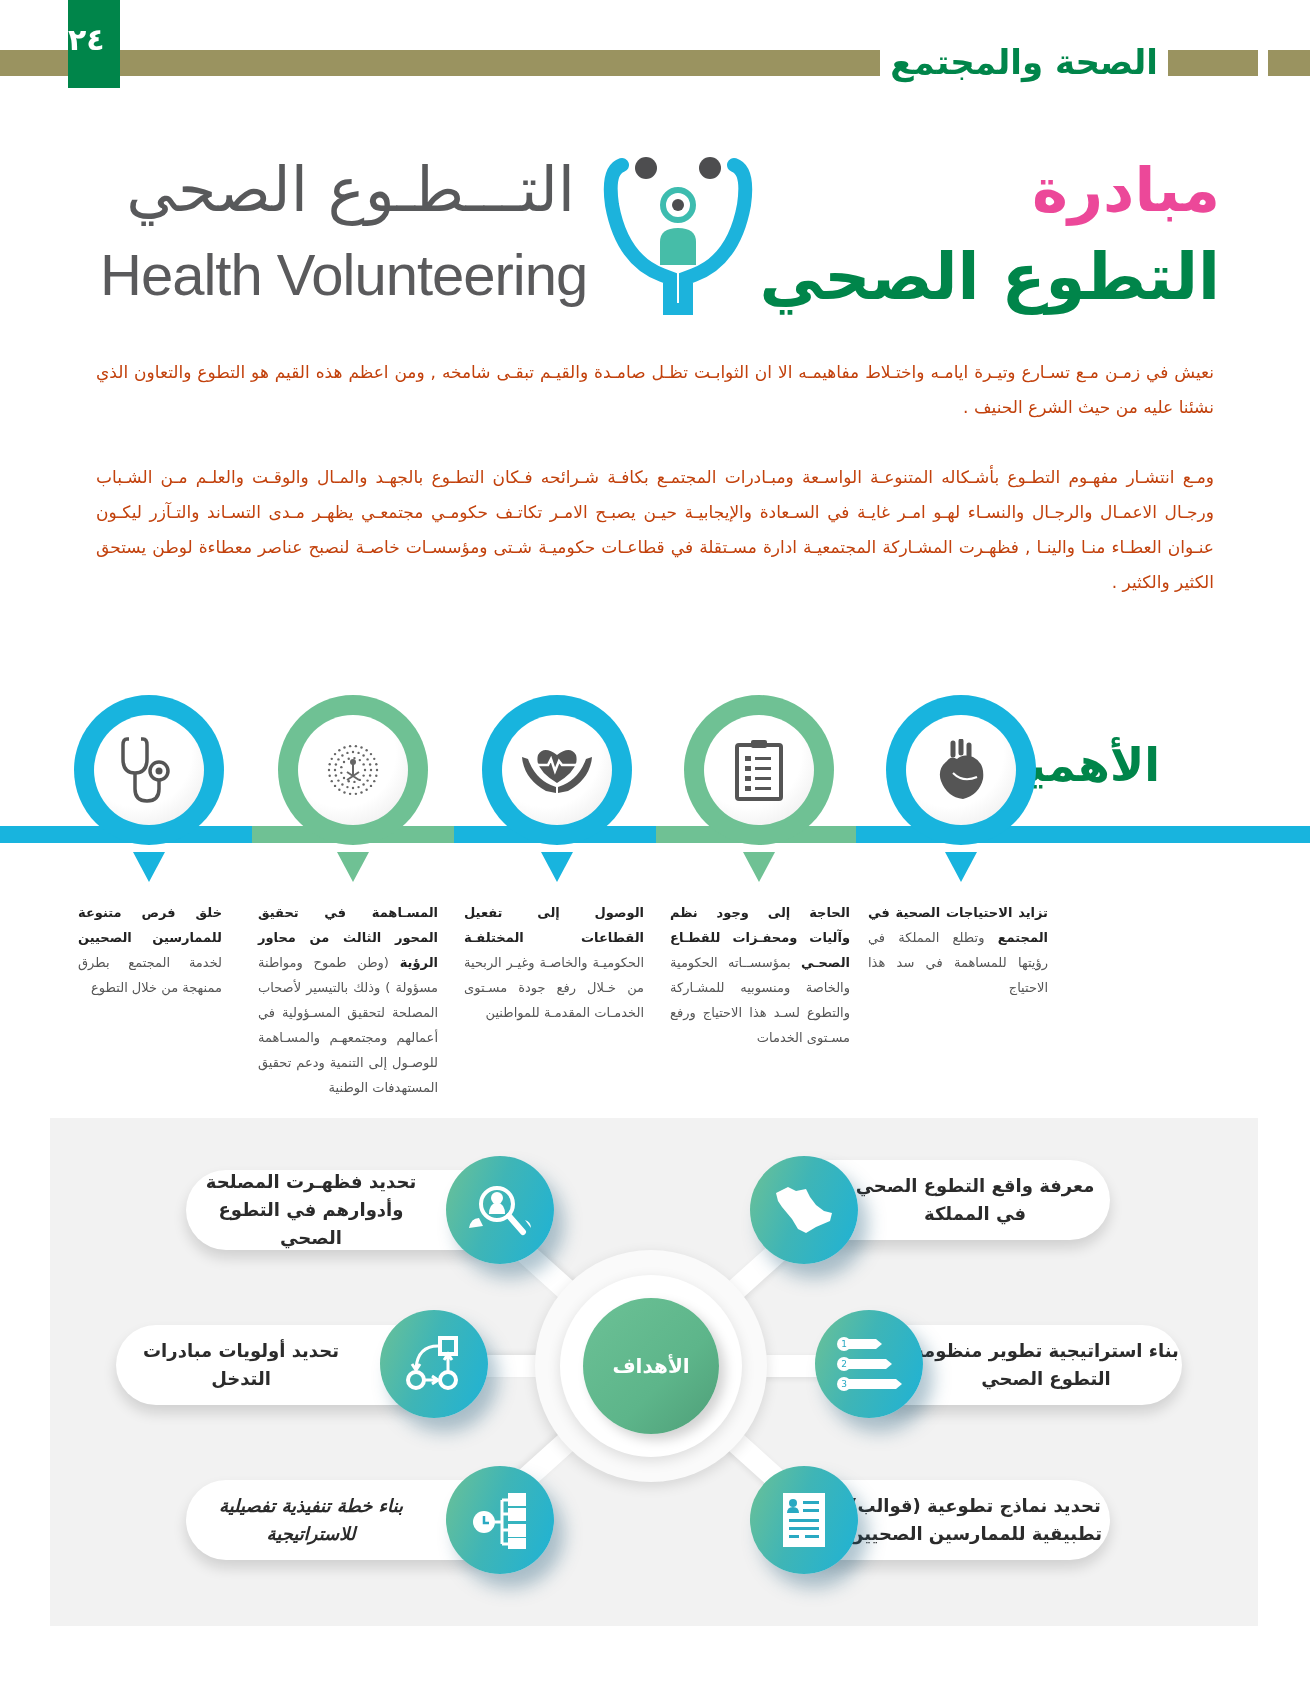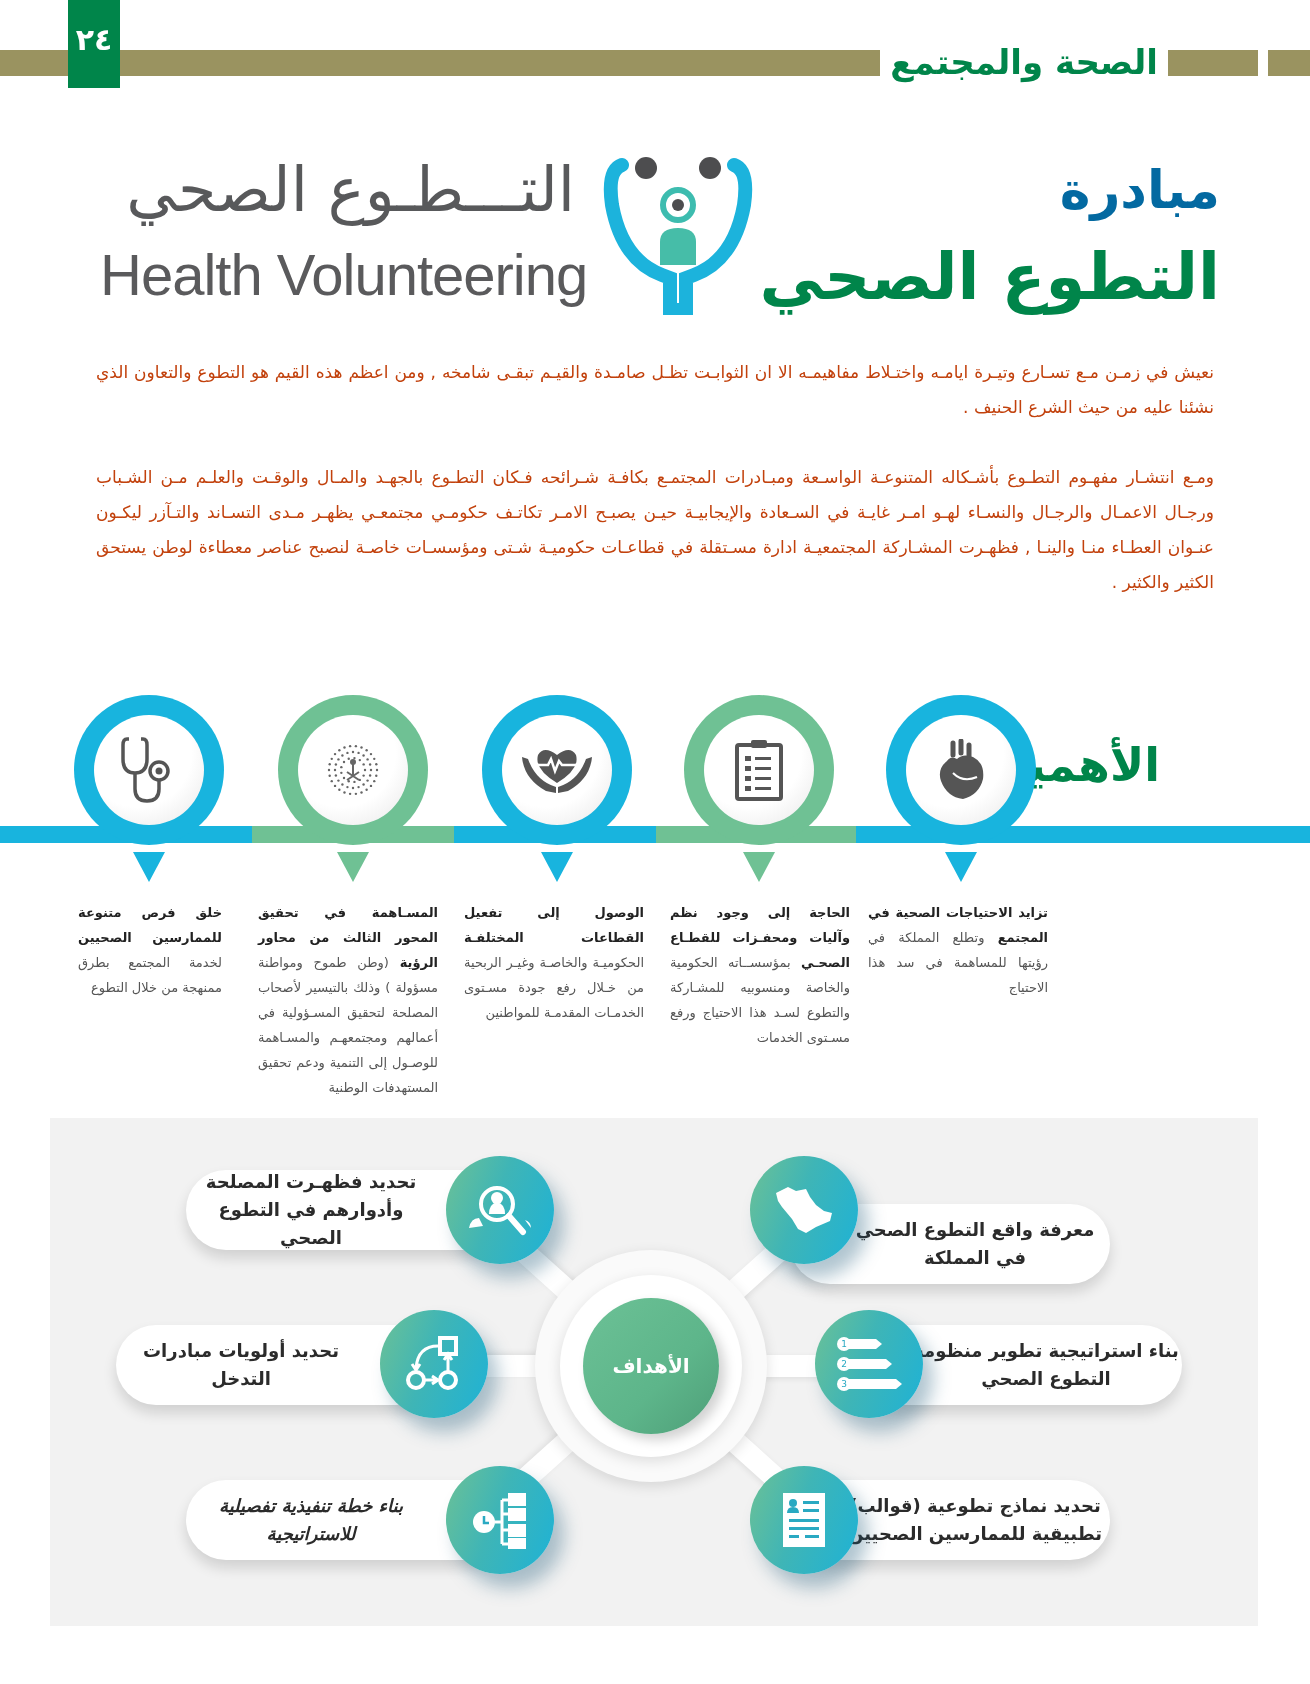--- a/index.html
+++ b/index.html
@@ -4,32 +4,32 @@
 <style>
   html, body { margin:0; padding:0; }
   body { width:1310px; height:1684px; background:#ffffff; position:relative; overflow:hidden;
          font-family:"DejaVu Sans", sans-serif; color:#3a3a3a; }
   .abs { position:absolute; }
 
   
   .hdr-bar { left:0; top:50px; width:1310px; height:26px; background:#9a9360; }
   .hdr-gap { top:50px; height:26px; background:#fff; }
   .page-num { left:68px; top:0; width:52px; height:88px; background:#00854a; color:#fff;
-              font-weight:bold; font-size:30px; text-align:center; line-height:80px; }
+              font-weight:bold; font-size:30px; text-align:left; line-height:80px; }
   .section-title { right:142px; top:40px; color:#00854a; font-weight:bold; font-size:34px;
                    background:#fff; padding:0 10px; line-height:44px; direction:rtl; }
 
   
   .logo-ar { left:95px; top:150px; width:480px; text-align:right; font-size:62px; color:#58595b;
              direction:rtl; line-height:80px; font-family:"DejaVu Sans", sans-serif; font-weight:normal; }
   .logo-en { left:100px; top:240px; font-size:58px; color:#5a5a5c; font-family:"Liberation Sans", sans-serif;
              letter-spacing:-1px; line-height:70px; }
   .logo-mark { left:602px; top:150px; width:152px; height:165px; }
 
-  .initiative-label { right:90px; top:150px; color:#0369a1; font-weight:bold; font-size:52px; direction:rtl; line-height:80px; }
+  .initiative-label { right:90px; top:150px; color:#ec4899; font-weight:bold; font-size:61px; direction:rtl; line-height:80px; }
   .initiative-name { right:90px; top:232px; color:#00854a; font-weight:bold; font-size:64px; direction:rtl; line-height:90px; }
 
   
   .para { left:96px; width:1118px; direction:rtl; text-align:justify; font-size:17px; line-height:35px; color:#c2410c; }
   .p1 { top:355px; }
   .p2 { top:460px; }
 
   
   .timeline-bar { left:0; top:826px; width:1310px; height:17px; }
   .seg { position:absolute; top:0; height:17px; }
@@ -246,21 +246,21 @@
 <div class="spoke" style="left:651px;top:1355px;width:240px;transform:rotate(-138deg);"></div>
 <div class="spoke" style="left:651px;top:1355px;width:240px;transform:rotate(42deg);"></div>
 <div class="spoke" style="left:651px;top:1355px;width:240px;transform:rotate(138deg);"></div>
 <div class="spoke" style="left:651px;top:1355px;width:200px;transform:rotate(0deg);"></div>
 <div class="spoke" style="left:651px;top:1355px;width:200px;transform:rotate(180deg);"></div>
 
 <div class="hub-ring" style="left:535px;top:1250px;width:232px;height:232px;"></div>
 <div class="hub-ring" style="left:560px;top:1275px;width:182px;height:182px;background:#ffffff;"></div>
 <div class="hub">الأهداف</div>
 
-<div class="pill" style="left:790px;top:1204px;width:320px;padding-left:50px;box-sizing:border-box;">
+<div class="pill" style="left:790px;top:1160px;width:320px;padding-left:50px;box-sizing:border-box;">
   <span>معرفة واقع التطوع الصحي في المملكة</span>
 </div>
 <div class="goal-icon" style="left:750px;top:1156px;">
   <svg width="64" height="54" viewBox="0 0 64 54">
     <path d="M4 10 L16 4 L24 8 L34 6 L38 14 L44 22 L52 28 L60 30 L58 38 L44 44 L34 50 L26 46 L20 36 L10 24 L6 18 Z" fill="#fff"></path>
   </svg>
 </div>
 
 <div class="pill" style="left:186px;top:1170px;width:320px;padding-right:70px;box-sizing:border-box;">
   <span>تحديد فظهـرت المصلحة وأدوارهم في التطوع الصحي</span>

